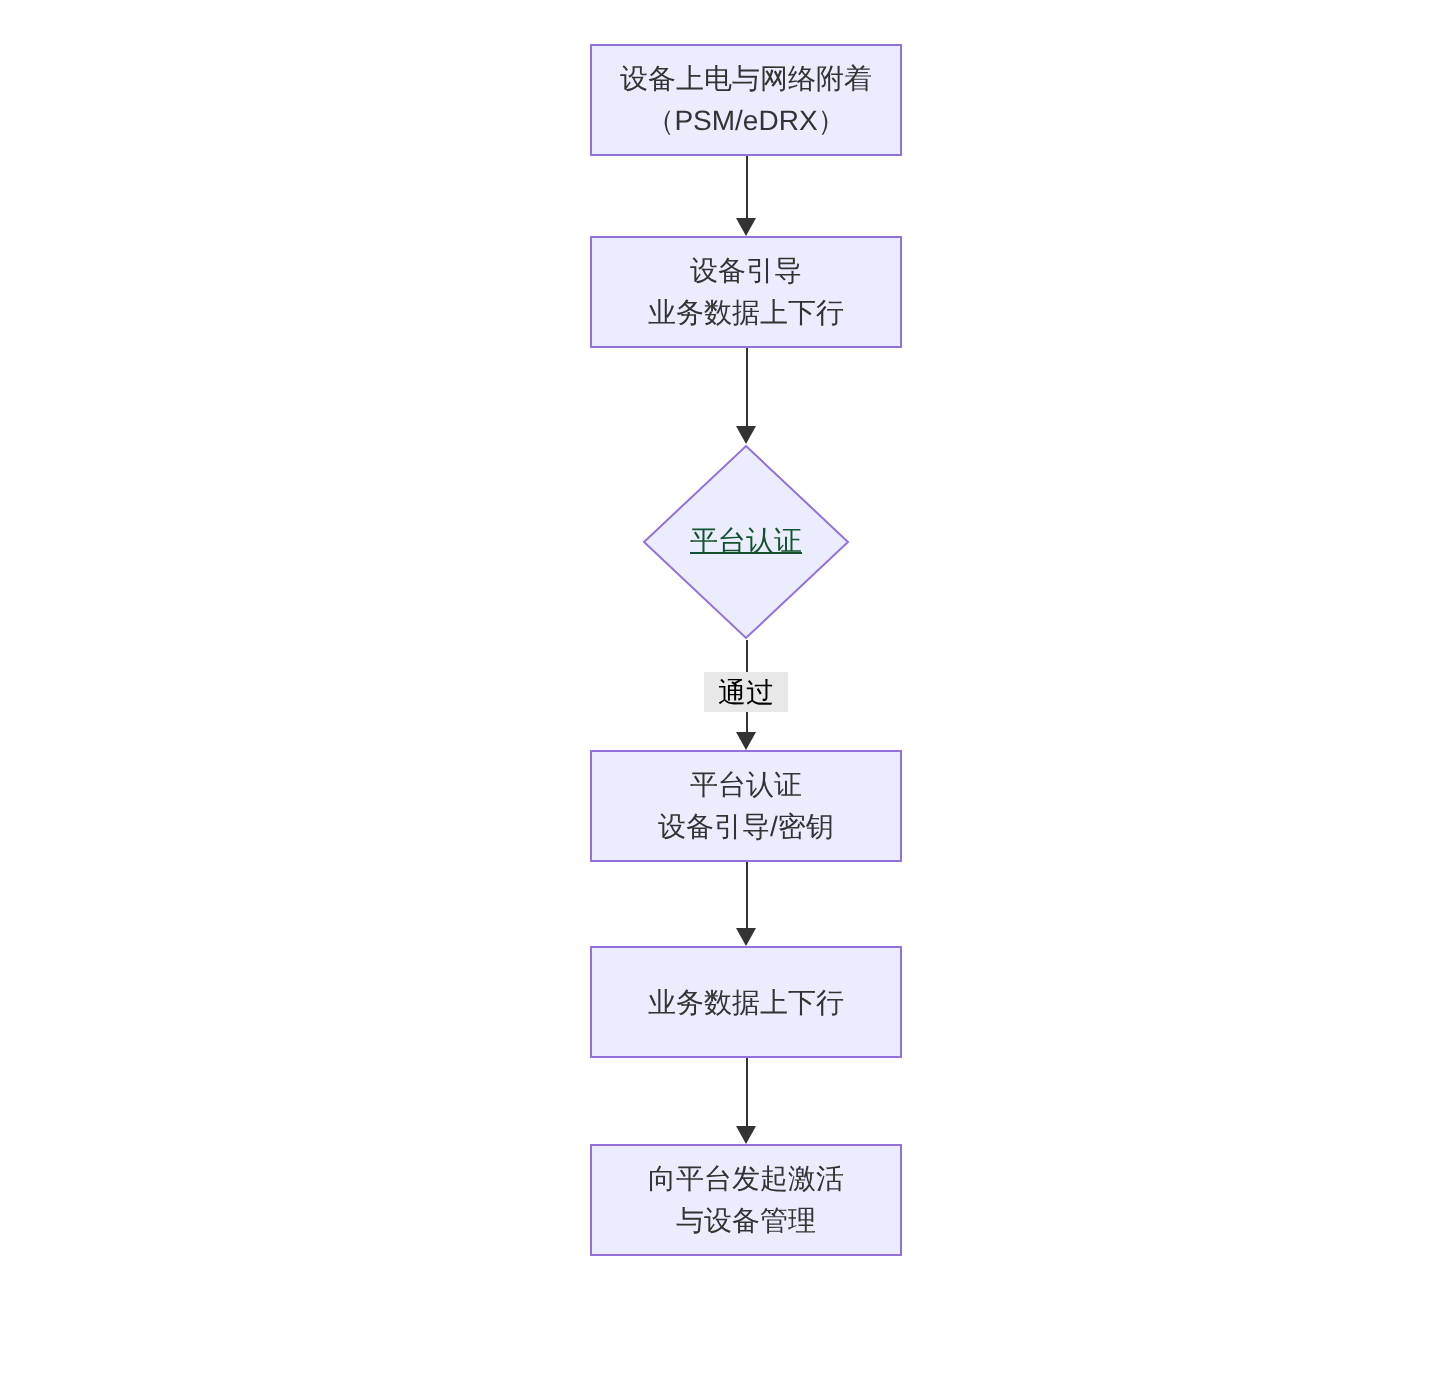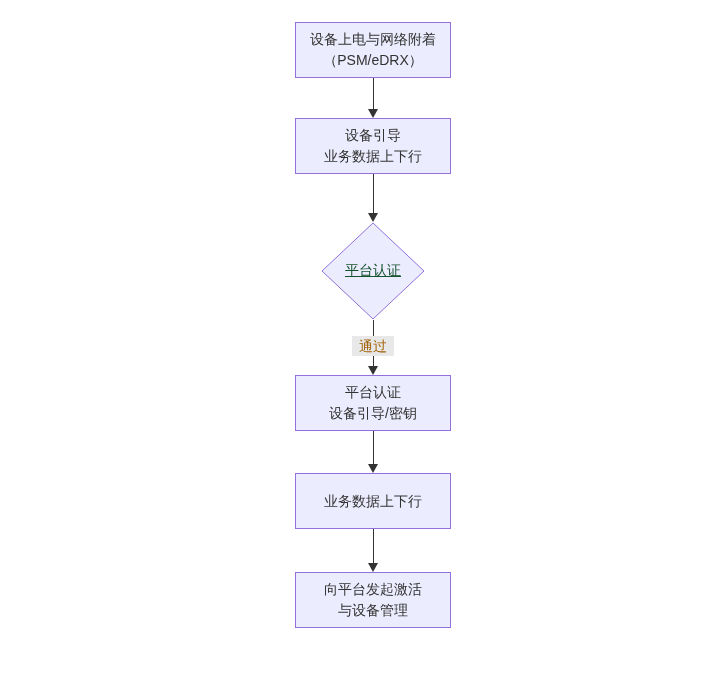--- a/index.html
+++ b/index.html
@@ -55,21 +55,21 @@
   .edge .arrowhead {
     width: 0;
     height: 0;
     border-left: 5px solid transparent;
     border-right: 5px solid transparent;
     border-top: 9px solid #333333;
   }
   .edge .edge-label {
     font-size: 14px;
     line-height: 16px;
-    color: #a16207;
+    color: #000000;
     background: #e8e8e8;
     padding: 2px 7px;
     white-space: nowrap;
   }
   .diamond-wrap {
     position: relative;
     width: 104px;
     height: 98px;
   }
   .diamond-wrap svg {

